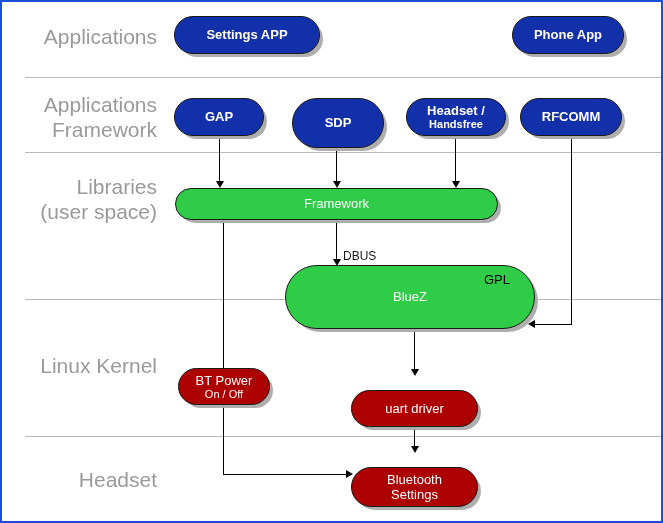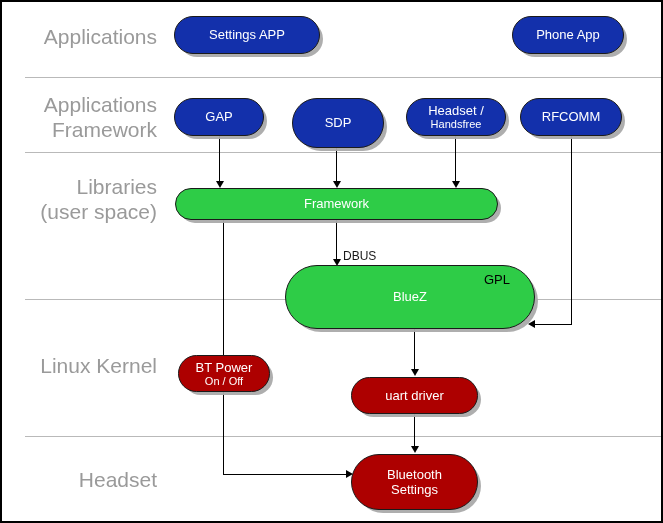--- a/index.html
+++ b/index.html
@@ -10,21 +10,21 @@
   body {
     font-family: "Liberation Sans", sans-serif;
   }
   #diagram {
     position: relative;
     width: 663px;
     height: 523px;
     background: #ffffff;
     overflow: hidden;
     box-sizing: border-box;
-    border: 2px solid #000000;
+    border: 2px solid #1d4ed8;
   }
   
   .layer-label {
     position: absolute;
     color: #9a9a9a;
     font-size: 21px;
     line-height: 25px;
     text-align: right;
     right: 0;
     width: 100%;
@@ -52,23 +52,23 @@
     border-radius: 999px;
     display: flex;
     flex-direction: column;
     align-items: center;
     justify-content: center;
     color: #ffffff;
     text-align: center;
     box-shadow: 4px 4px 0 -1px rgba(170,170,170,0.95);
     z-index: 5;
   }
-  .node.blue   { background: #1330ab; }
+  .node.blue   { background: #1330ab; font-weight: bold; }
   .node.green  { background: #2ecc47; }
-  .node.red    { background: #ad0000; }
+  .node.red    { background: #ad0000; margin-top: 13px; }
 
   .node .t1 { font-size: 13px; line-height: 15px; }
   .node .t2 { font-size: 11px; line-height: 13px; }
   .node .big { font-size: 13px; line-height: 16px; }
 
   .node-note {
     position: absolute;
     color: #000000;
     font-size: 13px;
     z-index: 6;
@@ -213,18 +213,18 @@
 
   <div class="node red" style="left:176px; top:353px; width:92px; height:37px;">
     <span class="t1">BT Power</span>
     <span class="t2">On / Off</span>
   </div>
 
   <div class="node red" style="left:349px; top:375px; width:127px; height:37px;">
     <span class="big">uart driver</span>
   </div>
 
-  <div class="node red" style="left:349px; top:452px; width:127px; height:56px;text-align:center;">
+  <div class="node red" style="left:349px; top:452px; width:127px; height:40px;text-align:center;">
     <span class="t1">Bluetooth</span>
     <span class="t1">Settings</span>
   </div>
 
 </div>
 
 </body></html>

